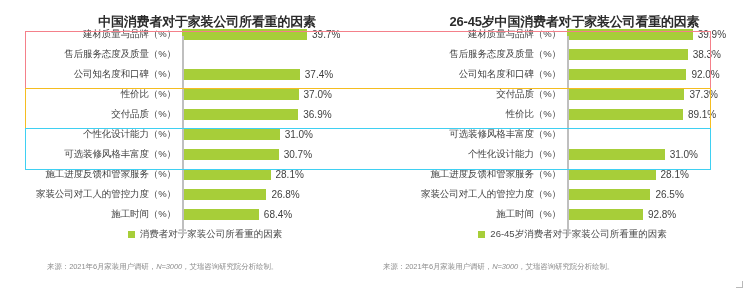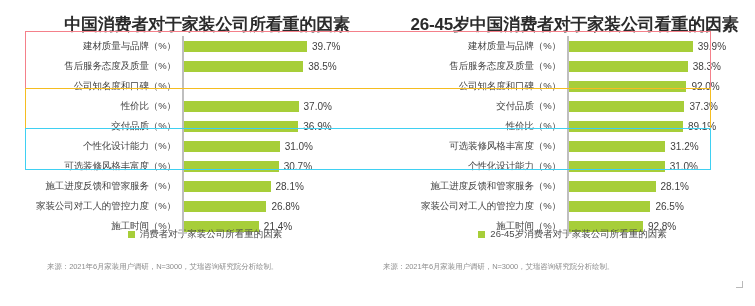--- a/index.html
+++ b/index.html
@@ -38,34 +38,34 @@
   }
   #panel-left  { left: 0px;   width: 378px; }
   #panel-right { left: 378px; width: 377px; }
 
   .panel-title {
     position: absolute;
     top: 13px;
     left: 0;
     width: 100%;
     text-align: center;
-    font-size: 17px;
+    font-size: 13px;
     font-weight: bold;
     color: #2b2b2b;
     letter-spacing: -0.2px;
     white-space: nowrap;
   }
   #panel-left .panel-title  { padding-left: 18px; }
   #panel-right .panel-title { padding-left: 8px;  }
 
   
   .rows {
     position: absolute;
     left: 0;
-    top: 36px;
+    top: 24px;
     width: 100%;
   }
   .row {
     position: relative;
     height: 20px;
     display: flex;
     align-items: center;
   }
   .row-label {
     font-size: 9.5px;
@@ -139,21 +139,21 @@
   .footnote {
     position: absolute;
     top: 262px;
     font-size: 7.5px;
     color: #8d8d8d;
     white-space: nowrap;
     letter-spacing: -0.1px;
   }
   #panel-left .footnote  { left: 47px; }
   #panel-right .footnote { left: 5px;  }
-  .footnote .italic { }
+  .footnote .italic { font-style: italic; }
 
   
   #corner-mark {
     position: absolute;
     right: 12px;
     bottom: 18px;
     width: 6px;
     height: 6px;
     border-right: 1.5px solid #b9b9b9;
     border-bottom: 1.5px solid #b9b9b9;
@@ -173,27 +173,27 @@
   <div class="rows" id="left-rows">
       <div class="row">
         <div class="row-label">建材质量与品牌（%）</div>
         <div class="bar-area">
           <div class="bar" style="width: 125.055px; background: rgb(167, 206, 57);"></div>
           <div class="bar-value">39.7%</div>
         </div>
       </div>
       <div class="row">
         <div class="row-label">售后服务态度及质量（%）</div>
-        <div class="bar-area">
-          <div class="bar" style="width: 121.275px; background: rgb(167, 206, 57);"></div>
-          <div class="bar-value">38.5%</div>
-        </div>
       </div>
       <div class="row">
         <div class="row-label">公司知名度和口碑（%）</div>
+        <div class="bar-area">
+          <div class="bar" style="width: 117.81px; background: rgb(167, 206, 57);"></div>
+          <div class="bar-value">37.4%</div>
+        </div>
       </div>
       <div class="row">
         <div class="row-label">性价比（%）</div>
         <div class="bar-area">
           <div class="bar" style="width: 116.55px; background: rgb(167, 206, 57);"></div>
           <div class="bar-value">37.0%</div>
         </div>
       </div>
       <div class="row">
         <div class="row-label">交付品质（%）</div>
@@ -227,21 +227,21 @@
         <div class="row-label">家装公司对工人的管控力度（%）</div>
         <div class="bar-area">
           <div class="bar" style="width: 84.42px; background: rgb(167, 206, 57);"></div>
           <div class="bar-value">26.8%</div>
         </div>
       </div>
       <div class="row">
         <div class="row-label">施工时间（%）</div>
         <div class="bar-area">
           <div class="bar" style="width: 76.86px; background: rgb(167, 206, 57);"></div>
-          <div class="bar-value">21.4%</div>
+          <div class="bar-value">68.4%</div>
         </div>
       </div>
     </div>
   <div class="legend">
     <span class="legend-swatch"></span>
     <span class="legend-label">消费者对于家装公司所看重的因素</span>
   </div>
   <div class="footnote">
     <span>来源：2021年6月家装用户调研，</span><span class="italic">N=3000</span><span>，艾瑞咨询研究院分析绘制。</span>
   </div>
@@ -281,24 +281,20 @@
       </div>
       <div class="row">
         <div class="row-label">性价比（%）</div>
         <div class="bar-area">
           <div class="bar" style="width: 115.92px; background: rgb(167, 206, 57);"></div>
           <div class="bar-value">89.1%</div>
         </div>
       </div>
       <div class="row">
         <div class="row-label">可选装修风格丰富度（%）</div>
-        <div class="bar-area">
-          <div class="bar" style="width: 98.28px; background: rgb(167, 206, 57);"></div>
-          <div class="bar-value">31.2%</div>
-        </div>
       </div>
       <div class="row">
         <div class="row-label">个性化设计能力（%）</div>
         <div class="bar-area">
           <div class="bar" style="width: 97.65px; background: rgb(167, 206, 57);"></div>
           <div class="bar-value">31.0%</div>
         </div>
       </div>
       <div class="row">
         <div class="row-label">施工进度反馈和管家服务（%）</div>

